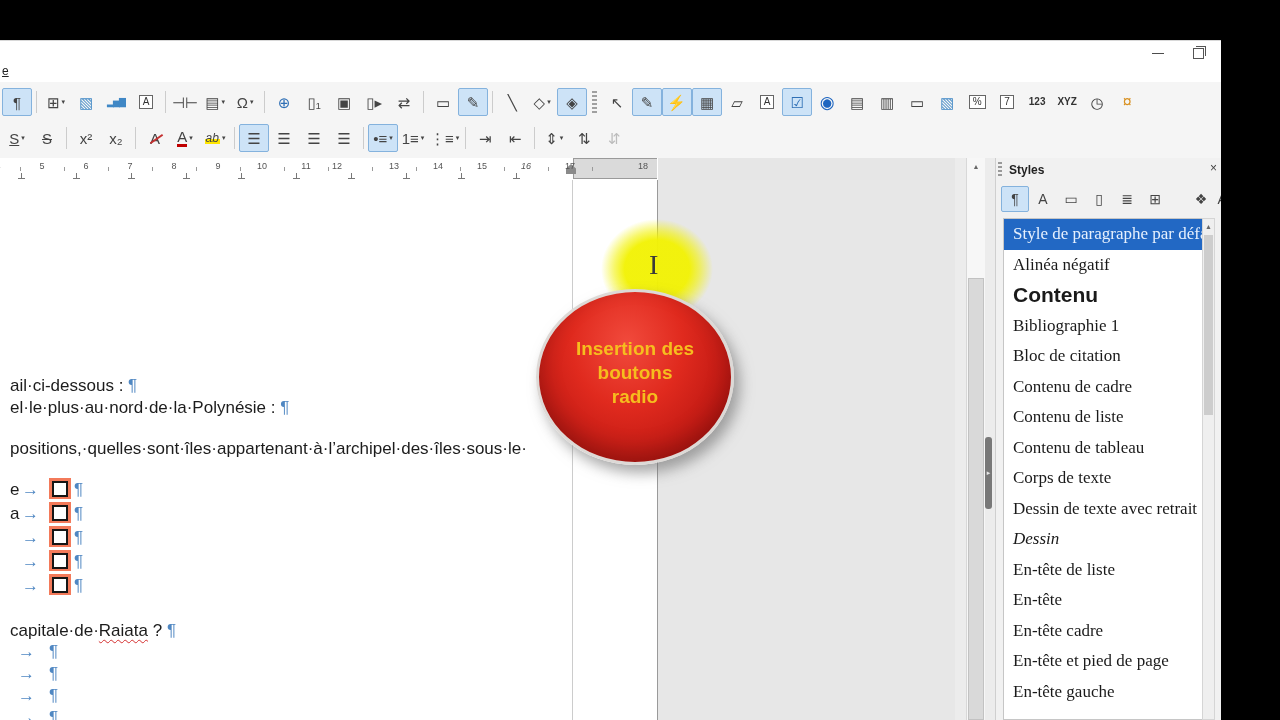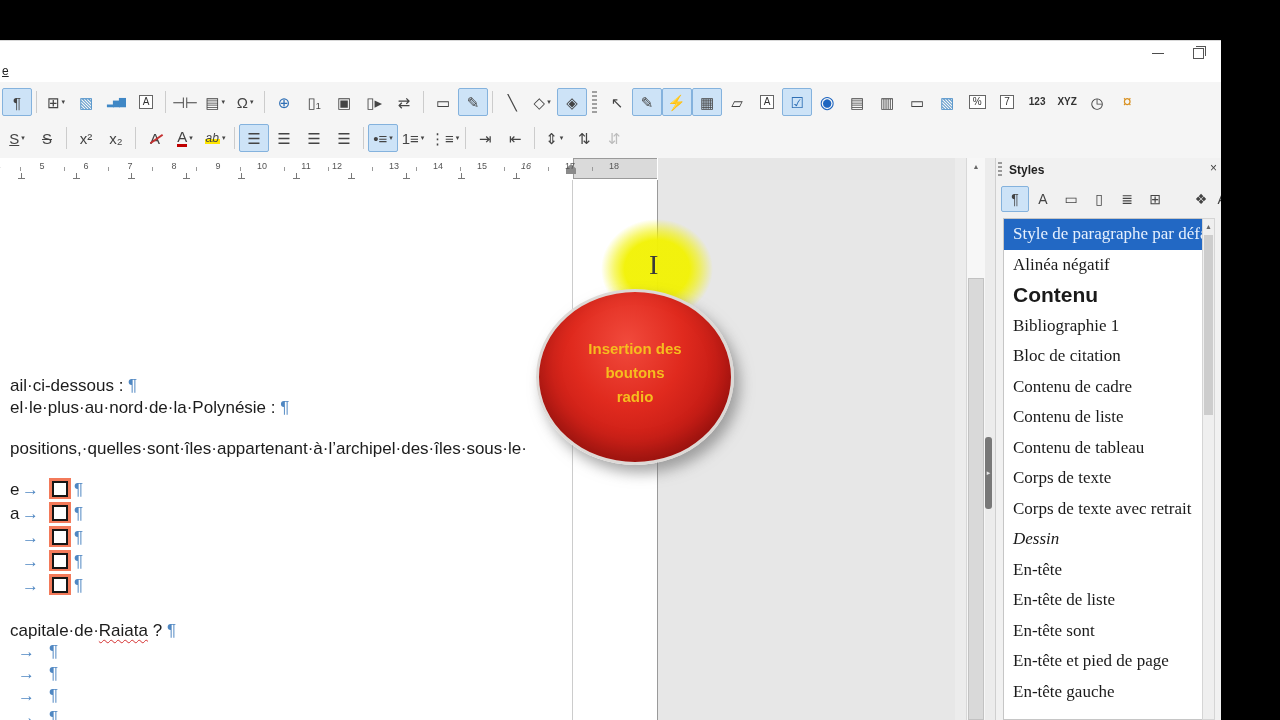--- a/index.html
+++ b/index.html
@@ -66,21 +66,21 @@
   .tabrow .mark:last-child{margin-left:14px;}
 
   
   #spotlight{left:601px;top:219px;width:112px;height:100px;border-radius:50%;
              background:radial-gradient(closest-side,rgba(242,242,6,0.97) 58%,rgba(242,242,6,0.6) 76%,rgba(242,242,6,0) 100%);}
   #ibeam{left:649px;top:249px;font-family:"Liberation Serif",serif;font-size:28px;color:#3a3a3a;}
   #bubble{left:536px;top:289px;width:198px;height:176px;border-radius:50%;
           border:3px solid #ddd9d6;box-sizing:border-box;text-align:center;
           background:radial-gradient(ellipse at 46% 30%,#f14a3c 0%,#e02a1e 38%,#bc1712 75%,#a11010 100%);
           box-shadow:6px 8px 14px rgba(110,110,110,0.6), inset 0 -10px 22px rgba(0,0,0,0.22);}
-  #bubble .line{font-size:15px;line-height:24px;font-weight:bold;color:#f6bd1e;}
+  #bubble .line{font-size:19px;line-height:24px;font-weight:bold;color:#f6bd1e;}
   #bubble .pad{height:45px;}
 
   
   #scroll-gutter{left:955px;top:158px;width:40px;height:562px;background:#ececec;}
   #vscroll{left:966px;top:158px;width:18px;height:562px;background:#f7f7f7;border-left:1px solid #d8d8d8;}
   .sb-arrow{position:absolute;left:0;width:18px;height:16px;display:flex;align-items:center;justify-content:center;font-size:7px;color:#666;}
   #vthumb{position:absolute;left:1px;top:120px;width:16px;height:442px;background:#d9d9d9;border:1px solid #c2c2c2;box-sizing:border-box;}
   #splitter{left:985px;top:437px;width:7px;height:72px;background:#787878;border-radius:3px;display:flex;align-items:center;justify-content:center;}
   #splitter .arr{font-size:7px;color:#e8e8e8;}
 
@@ -342,21 +342,21 @@
       <div class="ruler-num" style="left: 394px;">13</div>
       <div class="ruler-tick" style="left: 416px;"></div>
       <div class="ruler-num" style="left: 438px;">14</div>
       <div class="ruler-tick" style="left: 460px;"></div>
       <div class="ruler-num" style="left: 482px;">15</div>
       <div class="ruler-tick" style="left: 504px;"></div>
       <div class="ruler-num" style="left: 526px; font-style: italic;">16</div>
       <div class="ruler-tick" style="left: 548px;"></div>
       <div class="ruler-num" style="left: 570px;">17</div>
       <div class="ruler-tick" style="left: 592px;"></div>
-      <div class="ruler-num" style="left: 614px;">18</div>
+      <div class="ruler-num" style="left: 643px;">18</div>
       <div class="ruler-tab" style="left: 18px;"></div>
       <div class="ruler-tab" style="left: 73px;"></div>
       <div class="ruler-tab" style="left: 128px;"></div>
       <div class="ruler-tab" style="left: 183px;"></div>
       <div class="ruler-tab" style="left: 238px;"></div>
       <div class="ruler-tab" style="left: 293px;"></div>
       <div class="ruler-tab" style="left: 348px;"></div>
       <div class="ruler-tab" style="left: 403px;"></div>
       <div class="ruler-tab" style="left: 458px;"></div>
       <div class="ruler-tab" style="left: 513px;"></div>
@@ -438,25 +438,25 @@
     <div id="styles-list">
         <div class="style-item selected">Style de paragraphe par défaut</div>
         <div class="style-item">Alinéa négatif</div>
         <div class="style-item sans-bold">Contenu</div>
         <div class="style-item">Bibliographie 1</div>
         <div class="style-item">Bloc de citation</div>
         <div class="style-item">Contenu de cadre</div>
         <div class="style-item">Contenu de liste</div>
         <div class="style-item">Contenu de tableau</div>
         <div class="style-item">Corps de texte</div>
-        <div class="style-item">Corps de texte avec retrait</div>
+        <div class="style-item">Dessin de texte avec retrait</div>
         <div class="style-item italic">Dessin</div>
+        <div class="style-item">En-tête de liste</div>
         <div class="style-item">En-tête</div>
-        <div class="style-item">En-tête de liste</div>
-        <div class="style-item">En-tête sont</div>
+        <div class="style-item">En-tête cadre</div>
         <div class="style-item">En-tête et pied de page</div>
         <div class="style-item">En-tête gauche</div>
       </div>
     <div id="sb-scroll">
       <div class="sb-arrow" style="top:0;">▲</div>
       <div id="sb-thumb"></div>
     </div>
   </div>
 
   <div class="a" id="bar-top"></div>

